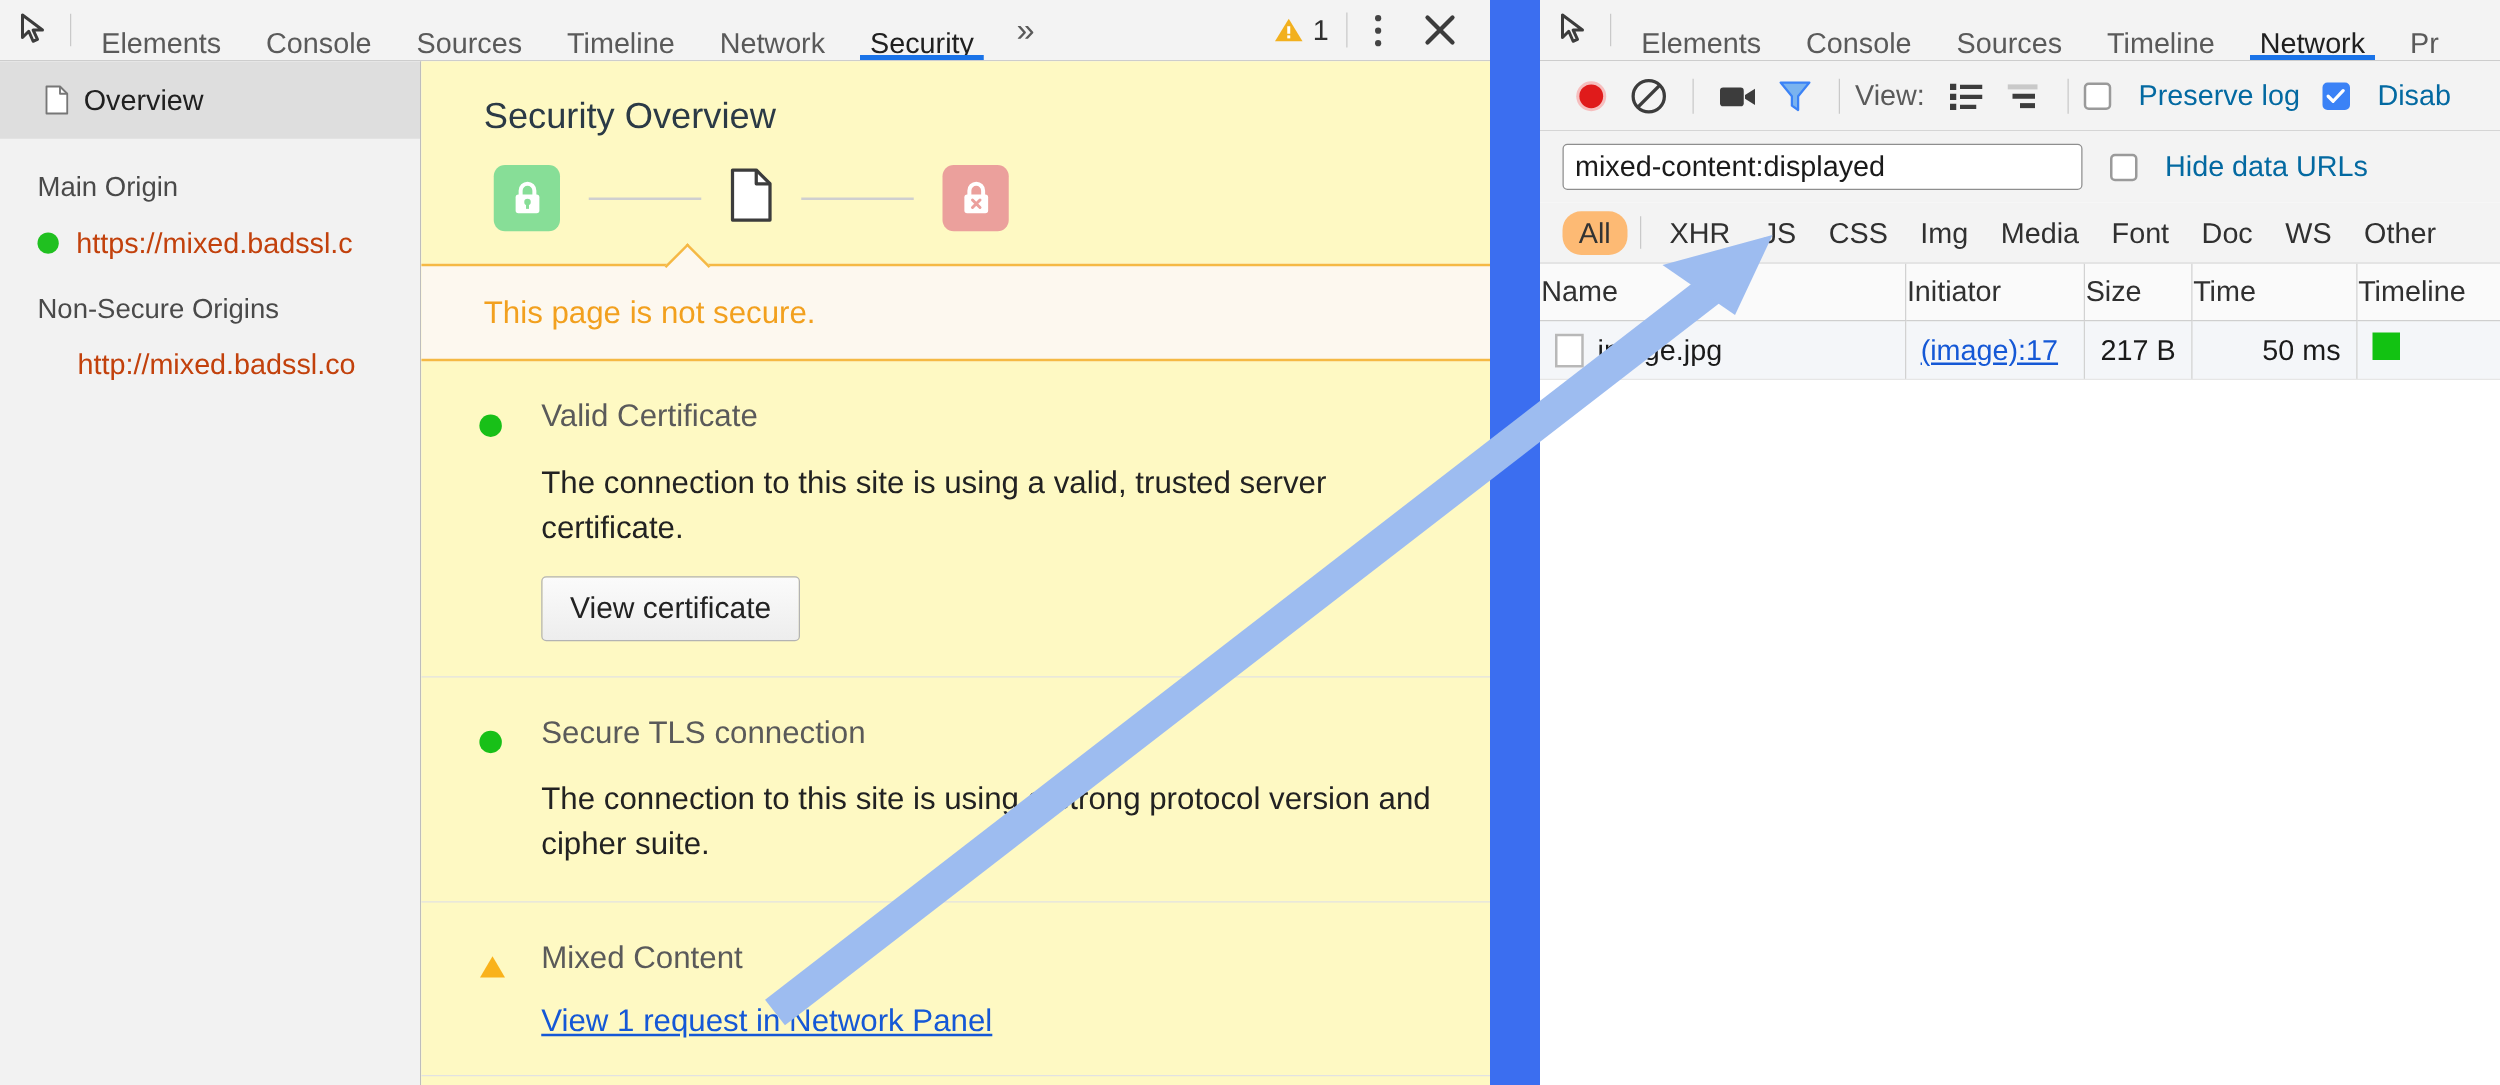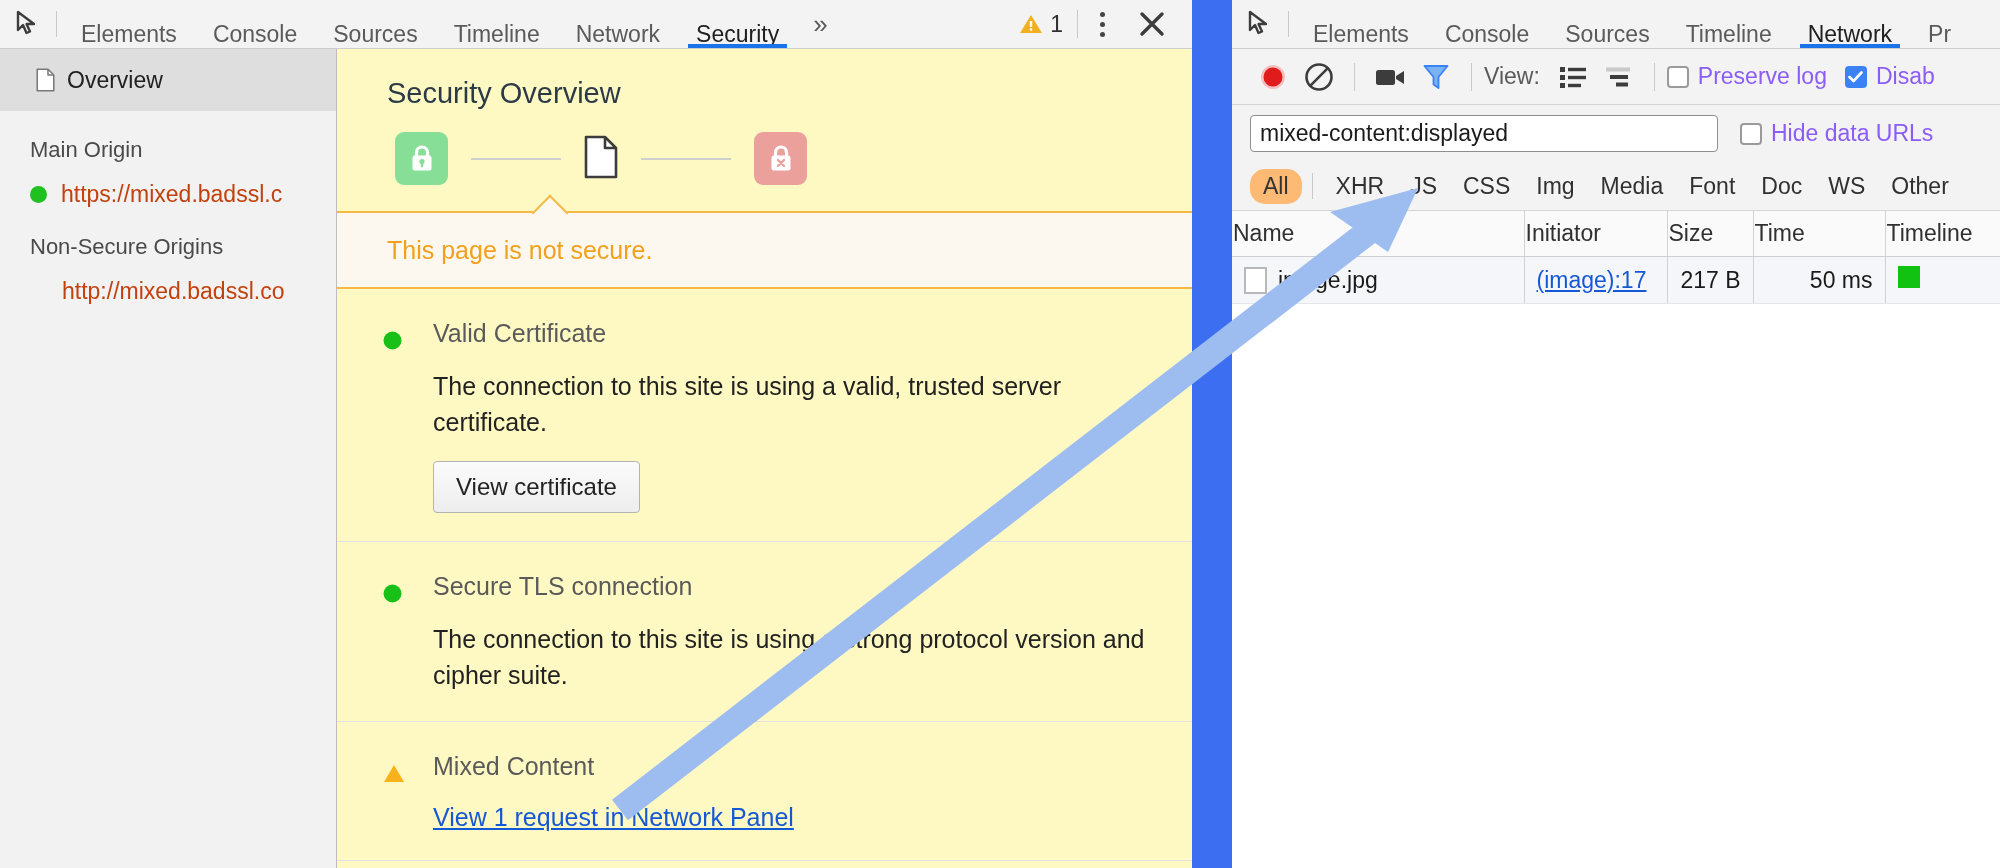--- a/index.html
+++ b/index.html
@@ -63,26 +63,26 @@
   
   .blue-strip{position:absolute;left:1192px;top:0;width:40px;height:868px;background:#3b6ef0;}
 
   
   .right-window{position:absolute;left:1232px;top:0;width:768px;height:868px;background:#fff;overflow:hidden;}
   .r-tabbar{height:49px;background:#f3f3f3;border-bottom:1px solid #cdcdcd;display:flex;align-items:center;box-sizing:border-box;}
   .r-toolbar{height:56px;background:#f3f3f3;border-bottom:1px solid #d5d5d5;display:flex;align-items:center;padding-left:18px;box-sizing:border-box;gap:0;}
   .tb-btn{width:46px;height:46px;display:flex;align-items:center;justify-content:center;flex:0 0 auto;}
   .tb-sep{width:1px;height:28px;background:#c9c9c9;margin:0 12px;flex:0 0 auto;}
   .view-lbl{font-size:23px;color:#5a5a5a;margin-right:10px;flex:0 0 auto;}
-  .chk{display:flex;align-items:center;gap:9px;font-size:23px;color:#8b5cf6;white-space:nowrap;flex:0 0 auto;}
+  .chk{display:flex;align-items:center;gap:22px;font-size:23px;color:#0369a1;white-space:nowrap;flex:0 0 auto;}
   .box{width:22px;height:22px;border:2px solid #9a9a9a;border-radius:4px;background:#fff;box-sizing:border-box;flex:0 0 auto;}
   .box.on{background:#3b82f6;border-color:#3b82f6;display:flex;align-items:center;justify-content:center;}
 
   .r-filterrow{height:57px;background:#f3f3f3;display:flex;align-items:center;padding-left:18px;box-sizing:border-box;gap:22px;}
-  .filter-input{width:468px;height:37px;border:1px solid #8e8e8e;border-radius:4px;background:#fff;display:flex;align-items:center;padding:0 9px;box-sizing:border-box;font-size:23px;color:#1a1a1a;}
+  .filter-input{width:416px;height:37px;border:1px solid #8e8e8e;border-radius:4px;background:#fff;display:flex;align-items:center;padding:0 9px;box-sizing:border-box;font-size:23px;color:#1a1a1a;}
   .r-chiprow{height:49px;background:#f3f3f3;border-bottom:1px solid #d5d5d5;display:flex;align-items:center;padding-left:18px;box-sizing:border-box;}
   .chip{font-size:23px;color:#303030;padding:4px 13px;border-radius:15px;white-space:nowrap;flex:0 0 auto;}
   .chip.on{background:#fdba74;color:#333;}
   .chip-sep{width:1px;height:26px;background:#c9c9c9;margin:0 10px;flex:0 0 auto;}
 
   .net-table{width:100%;border-collapse:collapse;table-layout:fixed;}
   .net-table th{font-weight:400;font-size:23px;color:#303030;text-align:left;padding:9px 1px;border-right:1px solid #d2d2d2;border-bottom:1px solid #cfcfcf;background:#fafafa;box-sizing:border-box;white-space:nowrap;}
   .net-table td{font-size:23px;color:#1a1a1a;padding:9px 12px;border-right:1px solid #d2d2d2;border-bottom:1px solid #e6e6e6;background:#f4f6f9;box-sizing:border-box;white-space:nowrap;}
   .net-table td.num{text-align:right;}
   .cellflex{display:flex;align-items:center;gap:11px;}

